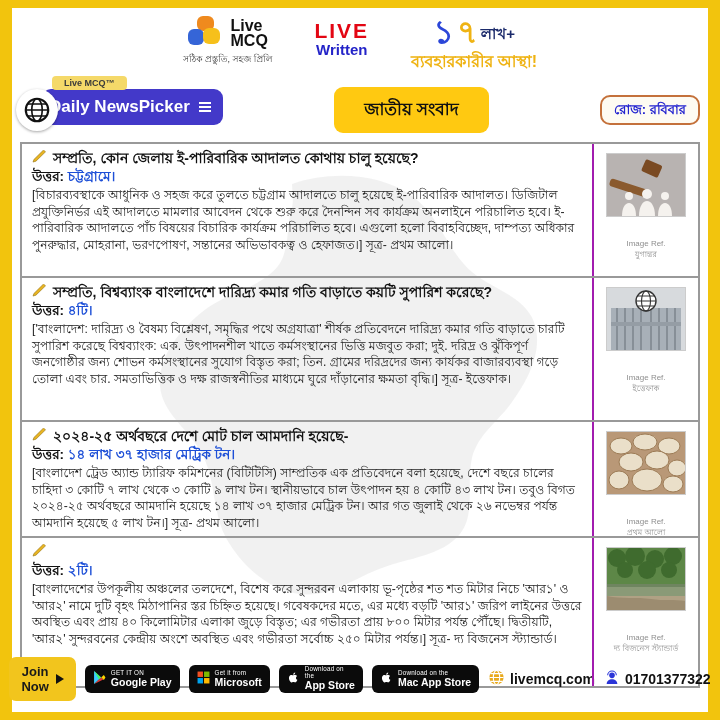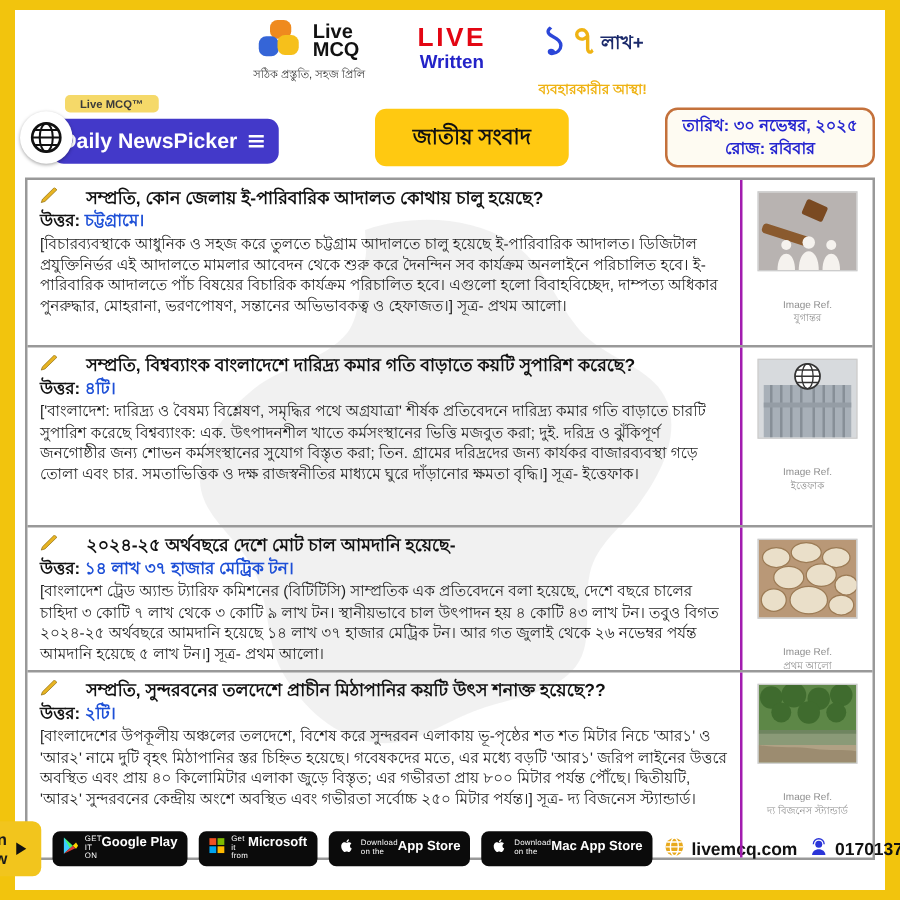--- a/index.html
+++ b/index.html
@@ -22,55 +22,55 @@
   .lmcq-name{font-weight:800;font-size:16px;line-height:0.95;color:#111;}
   .lmcq-tagline{font-size:9px;color:#333;margin-top:2px;}
   .lw{display:flex;flex-direction:column;align-items:center;margin-top:4px;}
   .lw-live{color:#E30613;font-weight:800;font-size:21px;letter-spacing:2px;line-height:1;}
   .lw-written{color:#2323C8;font-weight:700;font-size:15px;line-height:1.2;}
   .users{display:flex;flex-direction:column;align-items:center;margin-top:2px;}
   .users-top{display:flex;align-items:flex-end;gap:3px;}
   .users-digit1{color:#2B46D8;font-size:32px;font-weight:800;line-height:0.9;}
   .users-digit2{color:#EFB313;font-size:32px;font-weight:800;line-height:0.9;}
   .users-unit{color:#1B2A6B;font-weight:800;font-size:15px;}
-  .users-caption{color:#EFB313;font-weight:700;font-size:11px;margin-top:16px;}
+  .users-caption{color:#EFB313;font-weight:700;font-size:16px;margin-top:2px;}
 
   
   .nav-row{display:flex;align-items:center;justify-content:space-between;padding:10px 8px 8px 4px;height:48px;}
-  .np{position:relative;display:flex;align-items:flex-end;}
+  .np{position:relative;display:flex;align-items:flex-start;}
   .np-tab{position:absolute;top:-13px;left:36px;background:#F5D969;color:#3a3a3a;font-size:9px;font-weight:700;padding:2px 12px;border-radius:4px;z-index:3;}
   .np-globe{width:42px;height:42px;background:#fff;border-radius:50%;display:flex;align-items:center;justify-content:center;z-index:2;box-shadow:0 1px 3px rgba(0,0,0,.35);margin-right:-16px;}
   .np-pill{background:#4339C9;color:#fff;font-weight:700;font-size:17px;padding:8px 12px 8px 7px;border-radius:9px;display:flex;align-items:center;gap:9px;}
   .np-menu{display:flex;flex-direction:column;gap:2px;}
   .np-menu span{display:block;width:12px;height:2px;background:#fff;}
   .cat{background:#FFC911;border-radius:9px;padding:9px 30px;font-weight:800;font-size:17px;color:#111;}
   .datebox{border:2px solid #C4713B;border-radius:10px;background:#FEFBF2;padding:4px 12px;text-align:center;color:#2525D0;font-weight:700;font-size:13px;line-height:1.4;}
 
   
   .main{position:relative;margin:0 8px;border:2px solid #999;background:#fff;}
   .watermark{position:absolute;left:120px;top:20px;z-index:0;opacity:0.55;}
   .qa-row{display:flex;border-bottom:2px solid #999;position:relative;z-index:1;}
   .qa-row:last-child{border-bottom:none;}
   .qa-text{flex:1;padding:5px 10px 3px 10px;overflow:hidden;}
-  .q-line{display:flex;align-items:center;gap:22px;font-weight:800;font-size:14px;color:#111;line-height:1.3;}
+  .q-line{display:flex;align-items:center;gap:6px;font-weight:800;font-size:14px;color:#111;line-height:1.3;}
   .a-line{font-weight:800;font-size:13.5px;color:#111;margin-top:1px;line-height:1.3;}
   .a-val{color:#1D4FD7;}
   .expl{font-size:12.2px;color:#1d1d1d;line-height:1.38;margin-top:1px;}
   .qa-media{width:104px;border-left:2px solid #a21caf;display:flex;flex-direction:column;align-items:center;padding-top:9px;overflow:hidden;}
   .news-img{width:78px;height:62px;border:1px solid #ccc;background:#ddd;}
   .news-img svg{display:block;}
   .img-cap{text-align:center;color:#8f8f8f;font-size:8px;line-height:1.35;margin-top:22px;}
   .r1{height:132px;}.r2{height:142px;}.r3{height:114px;}.r4{height:148px;}
 
   
   .footer{position:absolute;left:0;right:0;bottom:16px;display:flex;align-items:center;justify-content:center;gap:9px;height:34px;}
   .join{background:#F2C51D;border:none;border-radius:7px;padding:7px 12px;font-weight:800;font-size:13px;color:#1a1a1a;display:flex;align-items:center;gap:7px;font-family:inherit;cursor:pointer;}
   .play-tri{width:0;height:0;border-left:8px solid #111;border-top:5px solid transparent;border-bottom:5px solid transparent;}
   .store{background:#0B0B0B;color:#fff;border-radius:6px;padding:3px 8px;display:flex;align-items:center;gap:5px;height:28px;box-sizing:border-box;cursor:pointer;}
-  .store-text{display:flex;flex-direction:row;line-height:1.1;}
+  .store-text{display:flex;flex-direction:column;line-height:1.1;}
   .store-top{font-size:6.3px;letter-spacing:.2px;}
   .store-bottom{font-size:10.5px;font-weight:700;white-space:nowrap;}
   .site,.phone{display:flex;align-items:center;gap:5px;font-size:14px;color:#111;font-weight:600;cursor:pointer;}
 </style>
 </head>
 <body>
 
 <div class="page">
 
   <div class="logo-row">
@@ -120,21 +120,20 @@
             <span></span>
             <span></span>
             <span></span>
           </span>
       </div>
     </div>
 
     <div class="cat">জাতীয় সংবাদ</div>
 
     <div class="datebox">
-      <div>তারিখ: ৩০ নভেম্বর, ২০২৫</div>
       <div>রোজ: রবিবার</div>
     </div>
   </div>
 
   <div class="main">
     <svg class="watermark" width="420" height="470" viewBox="0 0 420 470">
       <path fill="#E7E7E7" d="M150 20c40-14 90-10 120 12 28 20 36 56 60 76 22 18 52 24 62 50 10 28-6 58-22 80-14 20-34 32-40 56-6 26 4 56-12 76-18 22-52 24-78 34-28 10-52 30-82 26-32-4-58-28-74-56-14-26-10-58-24-84-12-24-40-40-42-68-2-30 20-56 42-74 24-20 56-22 76-46 12-16 8-40 14-58 2-10 0-18 0-24z"></path>
     </svg>
 
     <div class="qa-row r1">
@@ -237,21 +236,20 @@
         </div>
       </div>
     </div>
 
     <div class="qa-row r4">
       <div class="qa-text">
         <div class="q-line">
           <span><svg width="15" height="13" viewBox="0 0 16 14">
                 <path d="M1 13 L4.2 12 L14.5 2 L12.3 0 L2 10.2 Z" fill="#E8B422" stroke="#8a6a10" stroke-width="0.6"></path>
               </svg></span>
-          <span>সম্প্রতি, সুন্দরবনের তলদেশে প্রাচীন মিঠাপানির কয়টি উৎস শনাক্ত হয়েছে??</span>
         </div>
         <div class="a-line"><span>উত্তর:</span> <span class="a-val">২টি।</span></div>
         <div class="expl"><span>[বাংলাদেশের উপকূলীয় অঞ্চলের তলদেশে, বিশেষ করে সুন্দরবন এলাকায় ভূ-পৃষ্ঠের শত শত মিটার নিচে 'আর১' ও 'আর২' নামে দুটি বৃহৎ মিঠাপানির স্তর চিহ্নিত হয়েছে। গবেষকদের মতে, এর মধ্যে বড়টি 'আর১' জরিপ লাইনের উত্তরে অবস্থিত এবং প্রায় ৪০ কিলোমিটার এলাকা জুড়ে বিস্তৃত; এর গভীরতা প্রায় ৮০০ মিটার পর্যন্ত পৌঁছে। দ্বিতীয়টি, 'আর২' সুন্দরবনের কেন্দ্রীয় অংশে অবস্থিত এবং গভীরতা সর্বোচ্চ ২৫০ মিটার পর্যন্ত।]</span> <span>সূত্র- দ্য বিজনেস স্ট্যান্ডার্ড।</span></div>
       </div>
       <div class="qa-media">
         <div class="news-img">
           <svg width="78" height="62" viewBox="0 0 78 62">
               <rect width="78" height="62" fill="#5D8747"></rect>
               <g fill="#3F6B2E">
                 <circle cx="10" cy="10" r="9"></circle>

